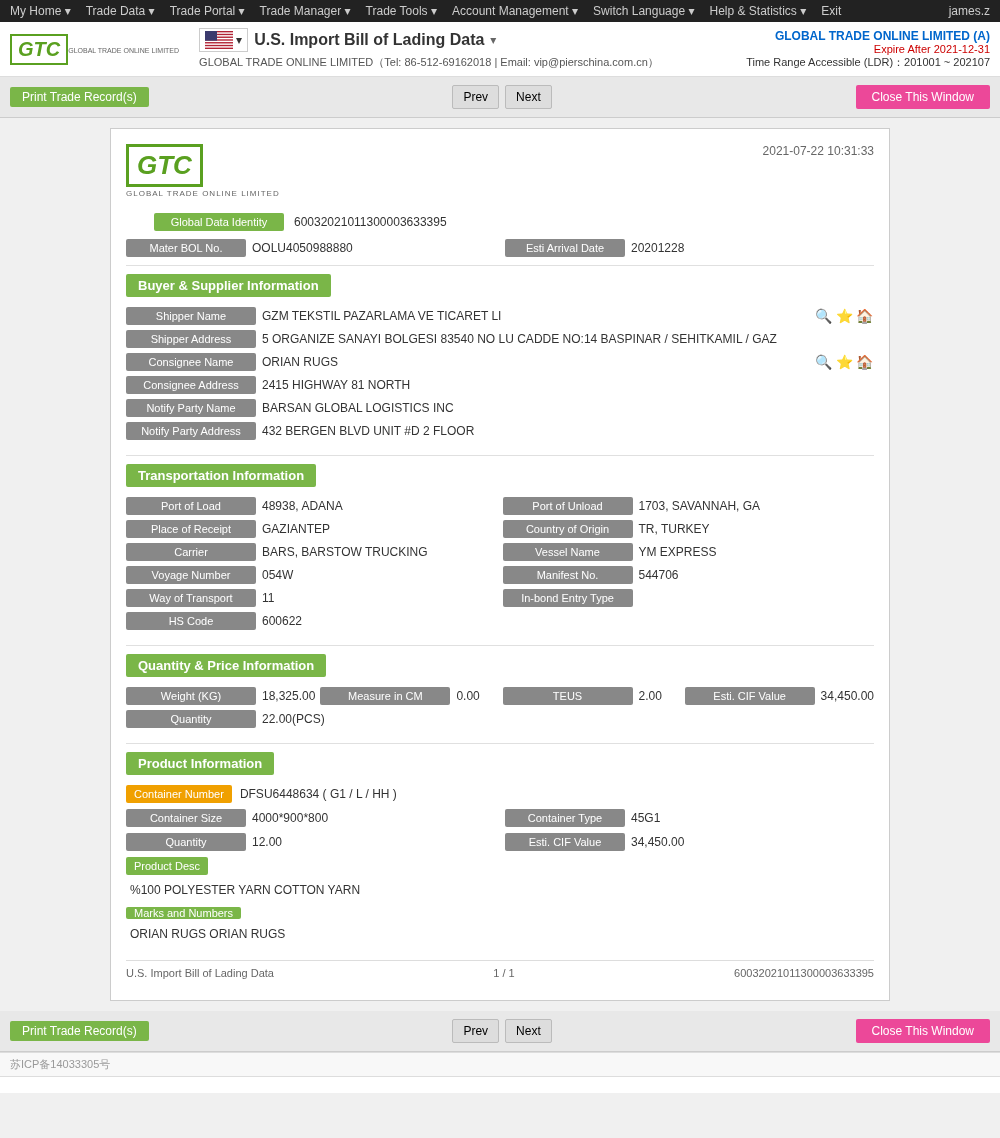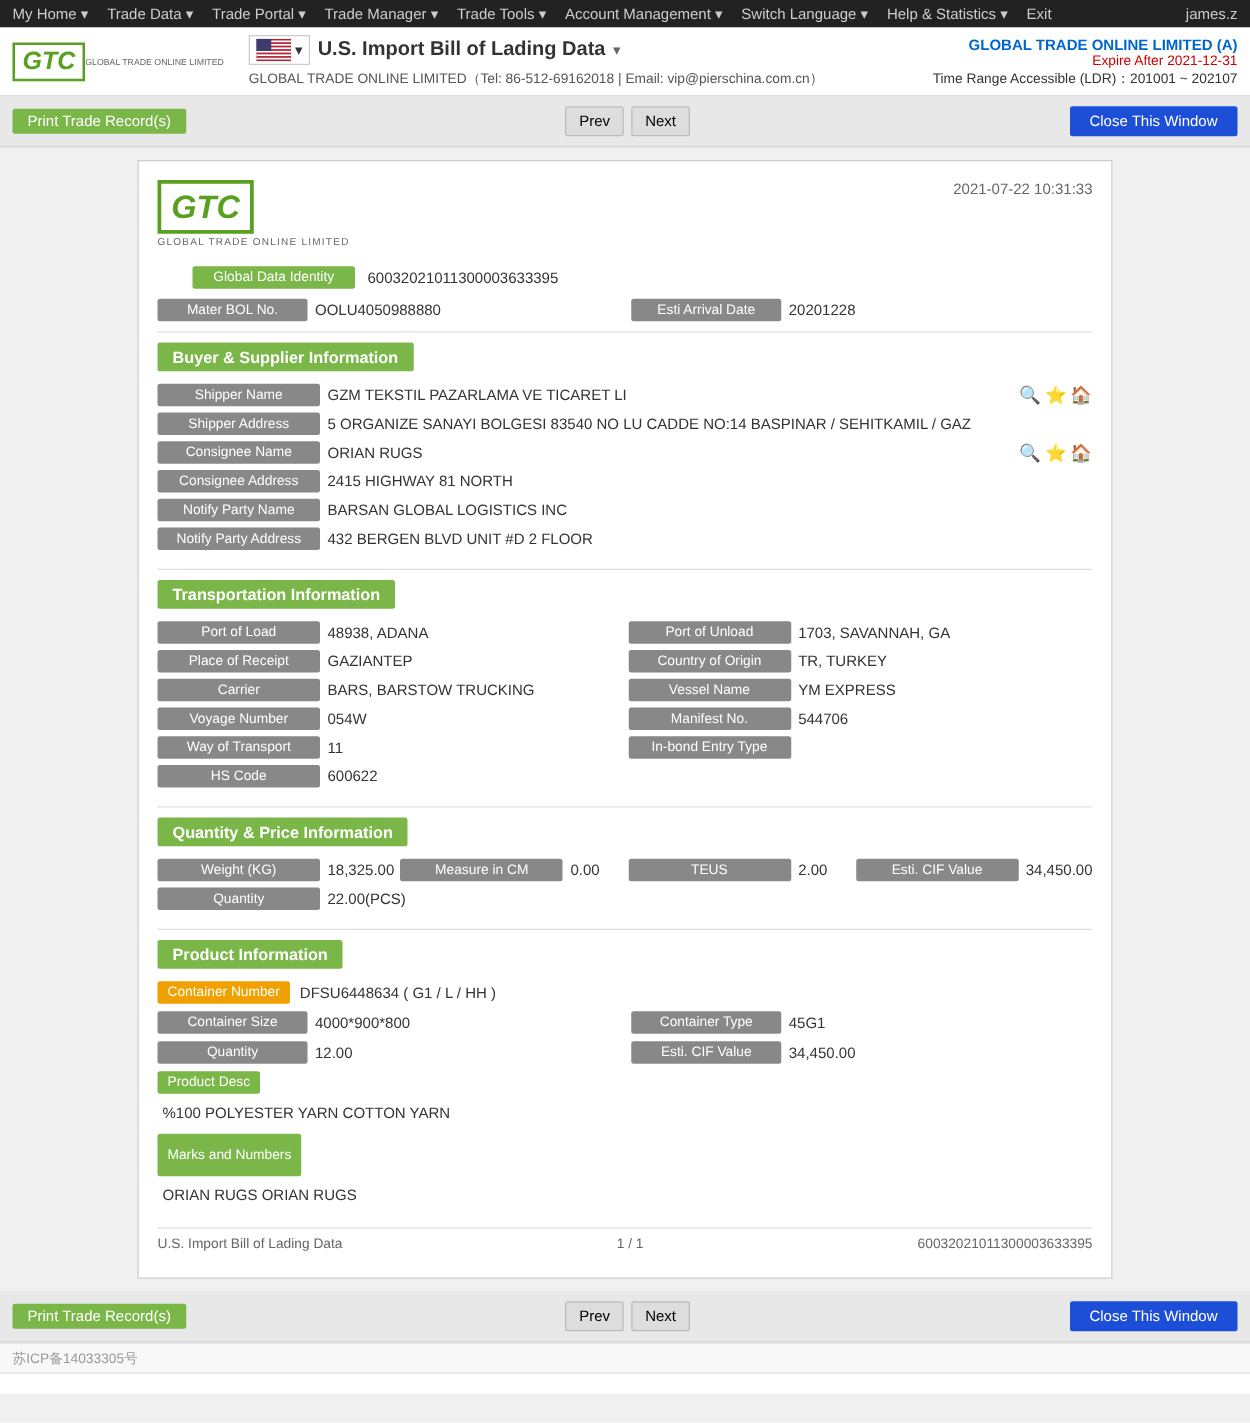--- a/index.html
+++ b/index.html
@@ -52,21 +52,21 @@
     .toolbar-left { display: flex; gap: 8px; align-items: center; }
     .btn-print {
       background: #7ab648; color: #fff; border: none; padding: 3px 12px;
       cursor: pointer; font-size: 12px; border-radius: 2px;
     }
     .btn-nav {
       background: #ddd; border: 1px solid #bbb; padding: 4px 10px;
       cursor: pointer; font-size: 12px; border-radius: 2px;
     }
     .btn-close {
-      background: #1d4ed8; color: #fff; border: none; padding: 5px 16px;
+      background: #ec4899; color: #fff; border: none; padding: 5px 16px;
       cursor: pointer; font-size: 12px; border-radius: 2px;
     }
 
     
     .main-content {
       background: #f0f0f0;
       padding: 10px;
     }
 
     
@@ -163,21 +163,21 @@
       display: inline-block;
     }
     .container-row {
       display: flex; align-items: center; gap: 8px; margin-bottom: 6px; justify-content: flex-end;
     }
     .product-desc-label {
       background: #7ab648; color: #fff; padding: 3px 8px;
       font-size: 11px; border-radius: 2px; display: inline-block; margin-bottom: 4px;
     }
     .marks-label {
-      background: #7ab648; color: #fff; padding: 11px 8px;
+      background: #7ab648; color: #fff; padding: 0 8px;
       font-size: 11px; border-radius: 2px; display: inline-block; margin: 6px 0 4px 0;
     }
 
     
     .bottom-info {
       display: flex; justify-content: space-between; align-items: center;
       padding: 6px 0; font-size: 11px; color: #666; margin-top: 10px;
       border-top: 1px solid #ddd;
     }
 

